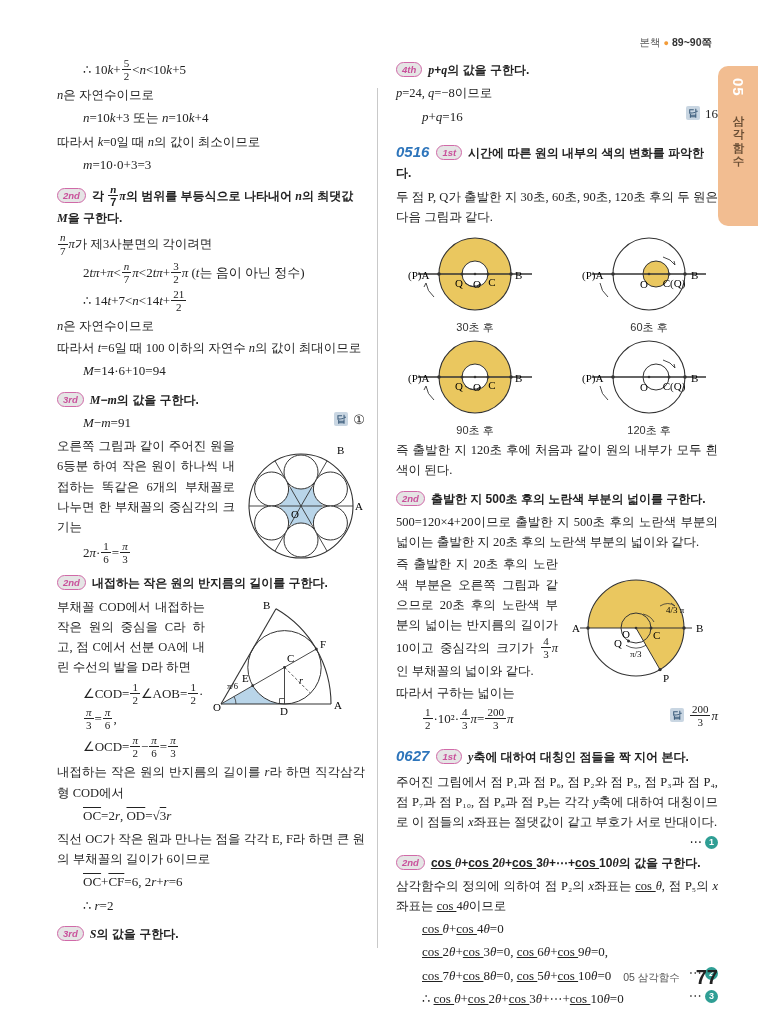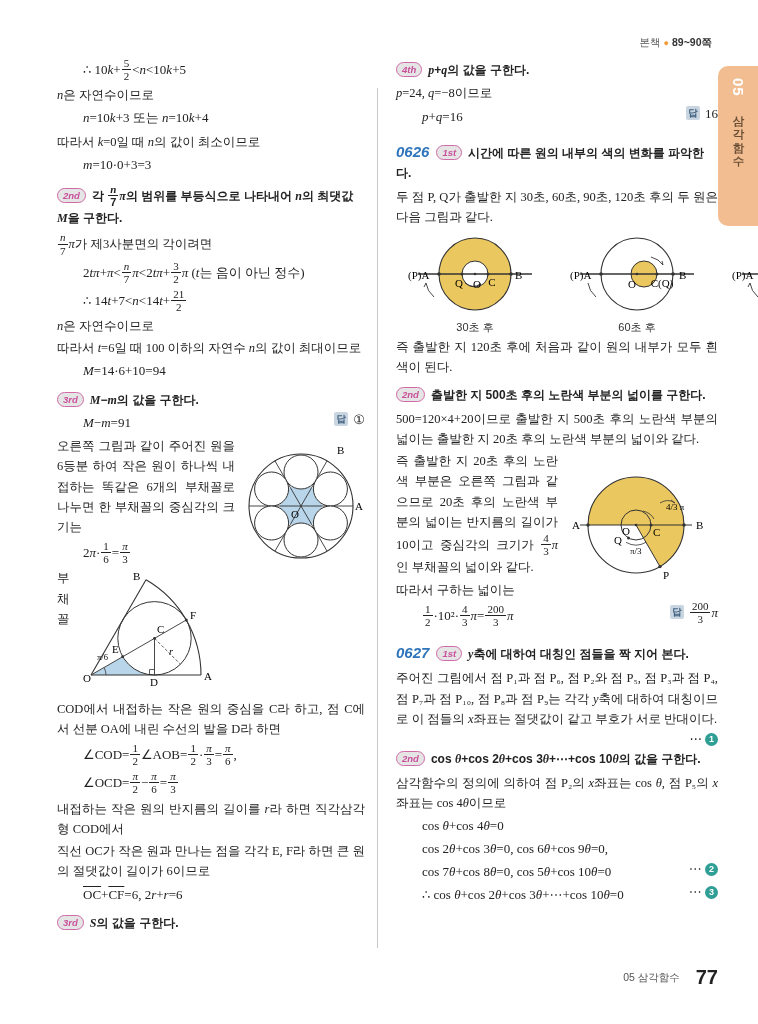--- a/index.html
+++ b/index.html
@@ -29,30 +29,30 @@
   .stext{font:bold 12px "Liberation Sans",sans-serif;color:#222;}
   .pnum{font:bold 15px "Liberation Sans",sans-serif;font-style:italic;color:#2e75bb;margin-right:7px;}
   .badge{display:inline-block;border:1.2px solid #d06aa8;color:#c9519b;border-radius:9px;
          padding:0 5px;font:italic bold 9.5px "Liberation Sans",sans-serif;line-height:13px;
          margin-right:6px;vertical-align:1px;background:#e5e5e5;}
   
   .fr{display:inline-block;text-align:center;vertical-align:-0.55em;line-height:1.1;font-size:11px;margin:0 1px;}
   .fn{display:block;border-bottom:1px solid #222;padding:0 2px;}
   .fd{display:block;}
   .ov{text-decoration:overline;}
-  .rm{font-style:normal;}
+  .rm{font-style:normal;text-decoration:underline;}
   i{font-family:"Liberation Serif",serif;}
   .mk{display:inline-block;width:13px;height:13px;border-radius:50%;background:#2f9e94;color:#fff;
       font:bold 9px "Liberation Sans",sans-serif;line-height:13px;text-align:center;vertical-align:1px;}
   .ansbox{display:inline-block;width:14px;height:14px;border-radius:2px;background:#c9d6e2;color:#3f5f7d;
       font:bold 9.5px "Liberation Sans",sans-serif;line-height:14px;text-align:center;vertical-align:2px;margin-right:5px;}
   .ansval{font-family:"Liberation Serif",serif;font-size:13px;}
   
   .fig-float{float:right;margin:2px 0 4px 8px;}
-  .fgrid{display:grid;grid-template-columns:1fr 1fr 1fr 1fr;gap:2px 4px;justify-items:center;margin:6px 0 2px;clear:both;}
+  .fgrid{display:grid;grid-template-columns:1fr 1fr;gap:2px 16px;justify-items:center;margin:6px 0 2px;clear:both;}
   .fgcell{text-align:center;}
   .fgcap{font:11px "Liberation Sans",sans-serif;color:#333;margin-top:0px;}
   svg text{font-family:"Liberation Serif",serif;}
   
   .footer{position:absolute;right:40px;top:966px;font:10.5px "Liberation Sans",sans-serif;color:#555;}
   .footer .pg{font:bold 20px "Liberation Sans",sans-serif;color:#222;margin-left:16px;vertical-align:-3px;}
 </style>
 </head>
 <body>
 
@@ -97,20 +97,21 @@
       <circle cx="28.6" cy="85" r="17" fill="#fff" stroke="#333" stroke-width="1"></circle>
       <circle cx="58" cy="102" r="17" fill="#fff" stroke="#333" stroke-width="1"></circle>
       <circle cx="87.4" cy="85" r="17" fill="#fff" stroke="#333" stroke-width="1"></circle>
       <text x="94" y="16" font-size="11">B</text>
       <text x="112" y="72" font-size="11">A</text>
       <text x="48" y="80" font-size="11">O</text>
     </svg>
   </div>
       <div class="para">오른쪽 그림과 같이 주어진 원을 6등분 하여 작은 원이 하나씩 내접하는 똑같은 6개의 부채꼴로 나누면 한 부채꼴의 중심각의 크기는</div>
       <div class="frow">2<i>π</i>·<span class="fr"><span class="fn">1</span><span class="fd">6</span></span>=<span class="fr"><span class="fn"><i>π</i></span><span class="fd">3</span></span></div>
+      <div class="stepline"><span class="badge">2nd</span><span class="stext">내접하는 작은 원의 반지름의 길이를 구한다.</span></div>
       <div class="fig-float">
     <svg width="152" height="118" viewBox="0 0 152 118">
       <path d="M 8 105 L 71.5 105 A 36.7 36.7 0 0 1 39.7 86.7 Z" fill="#b9d5e9" stroke="none"></path>
       <path d="M 118 105 A 110 110 0 0 0 63 9.7" fill="none" stroke="#333" stroke-width="1.1"></path>
       <line x1="8" y1="105" x2="118" y2="105" stroke="#333" stroke-width="1.1"></line>
       <line x1="8" y1="105" x2="63" y2="9.7" stroke="#333" stroke-width="1.1"></line>
       <circle cx="71.5" cy="68.3" r="36.7" fill="none" stroke="#333" stroke-width="1"></circle>
       <line x1="8" y1="105" x2="103.3" y2="50" stroke="#333" stroke-width="0.9"></line>
       <line x1="71.5" y1="68.3" x2="71.5" y2="105" stroke="#333" stroke-width="0.9"></line>
       <path d="M 66.5 105 L 66.5 99.5 L 71.5 99.5" fill="none" stroke="#333" stroke-width="0.8"></path>
@@ -127,29 +128,31 @@
       <text x="29" y="83" font-size="11">E</text>
       <text x="107" y="49" font-size="11">F</text>
       <text x="14" y="90" font-size="8.5">π/6</text>
       <text x="86" y="85" font-size="10" font-style="italic">r</text>
     </svg>
   </div>
       <div class="para">부채꼴 COD에서 내접하는 작은 원의 중심을 C라 하고, 점 C에서 선분 OA에 내린 수선의 발을 D라 하면</div>
       <div class="frow">∠COD=<span class="fr"><span class="fn">1</span><span class="fd">2</span></span>∠AOB=<span class="fr"><span class="fn">1</span><span class="fd">2</span></span>·<span class="fr"><span class="fn"><i>π</i></span><span class="fd">3</span></span>=<span class="fr"><span class="fn"><i>π</i></span><span class="fd">6</span></span>,</div>
       <div class="frow">∠OCD=<span class="fr"><span class="fn"><i>π</i></span><span class="fd">2</span></span>−<span class="fr"><span class="fn"><i>π</i></span><span class="fd">6</span></span>=<span class="fr"><span class="fn"><i>π</i></span><span class="fd">3</span></span></div>
       <div class="para">내접하는 작은 원의 반지름의 길이를 <i>r</i>라 하면 직각삼각형 COD에서</div>
-      <div class="para">직선 OC가 작은 원과 만나는 점을 각각 E, F라 하면 큰 원의 절댓값이 길이가 6이므로</div>
+      <div class="frow"><span class="ov">OC</span>=2<i>r</i>, <span class="ov">OD</span>=√<span class="ov">3</span><i>r</i></div>
+      <div class="para">직선 OC가 작은 원과 만나는 점을 각각 E, F라 하면 큰 원의 부채꼴의 길이가 6이므로</div>
       <div class="frow"><span class="ov">OC</span>+<span class="ov">CF</span>=6,    2<i>r</i>+<i>r</i>=6</div>
+      <div class="frow">∴ <i>r</i>=2</div>
       <div class="stepline"><span class="badge">3rd</span><span class="stext"><i>S</i>의 값을 구한다.</span></div>
     </div>
   <div class="col col-right" id="colR">
       <div class="stepline"><span class="badge">4th</span><span class="stext"><i>p</i>+<i>q</i>의 값을 구한다.</span></div>
       <div class="para"><i>p</i>=24, <i>q</i>=−8이므로</div>
       <div class="frow"><i>p</i>+<i>q</i>=16<span class="rt"><span class="ansbox">답</span><span class="ansval">16</span></span></div>
-      <div class="probline"><span class="pnum">0626</span><span class="badge">1st</span><span class="stext">시간에 따른 원의 내부의 색의 변화를 파악한다.</span></div>
+      <div class="probline"><span class="pnum">0516</span><span class="badge">1st</span><span class="stext">시간에 따른 원의 내부의 색의 변화를 파악한다.</span></div>
       <div class="para">두 점 P, Q가 출발한 지 30초, 60초, 90초, 120초 후의 두 원은 다음 그림과 같다.</div>
       <div class="fgrid">
         <div class="fgcell"><svg width="158" height="80" viewBox="0 0 158 80">
             <circle cx="79" cy="40" r="36" fill="#eac75f" stroke="#333" stroke-width="1.1"></circle>
             <circle cx="79" cy="40" r="13" fill="#fff" stroke="#333" stroke-width="1"></circle>
             <line x1="22" y1="40" x2="136" y2="40" stroke="#333" stroke-width="1.3"></line>
             <circle cx="43" cy="40" r="1.8" fill="#333"></circle>
             <circle cx="115" cy="40" r="1.8" fill="#333"></circle>
             <circle cx="79" cy="40" r="1.3" fill="#333"></circle>
             <circle cx="66" cy="40" r="1.5" fill="#333"></circle>

